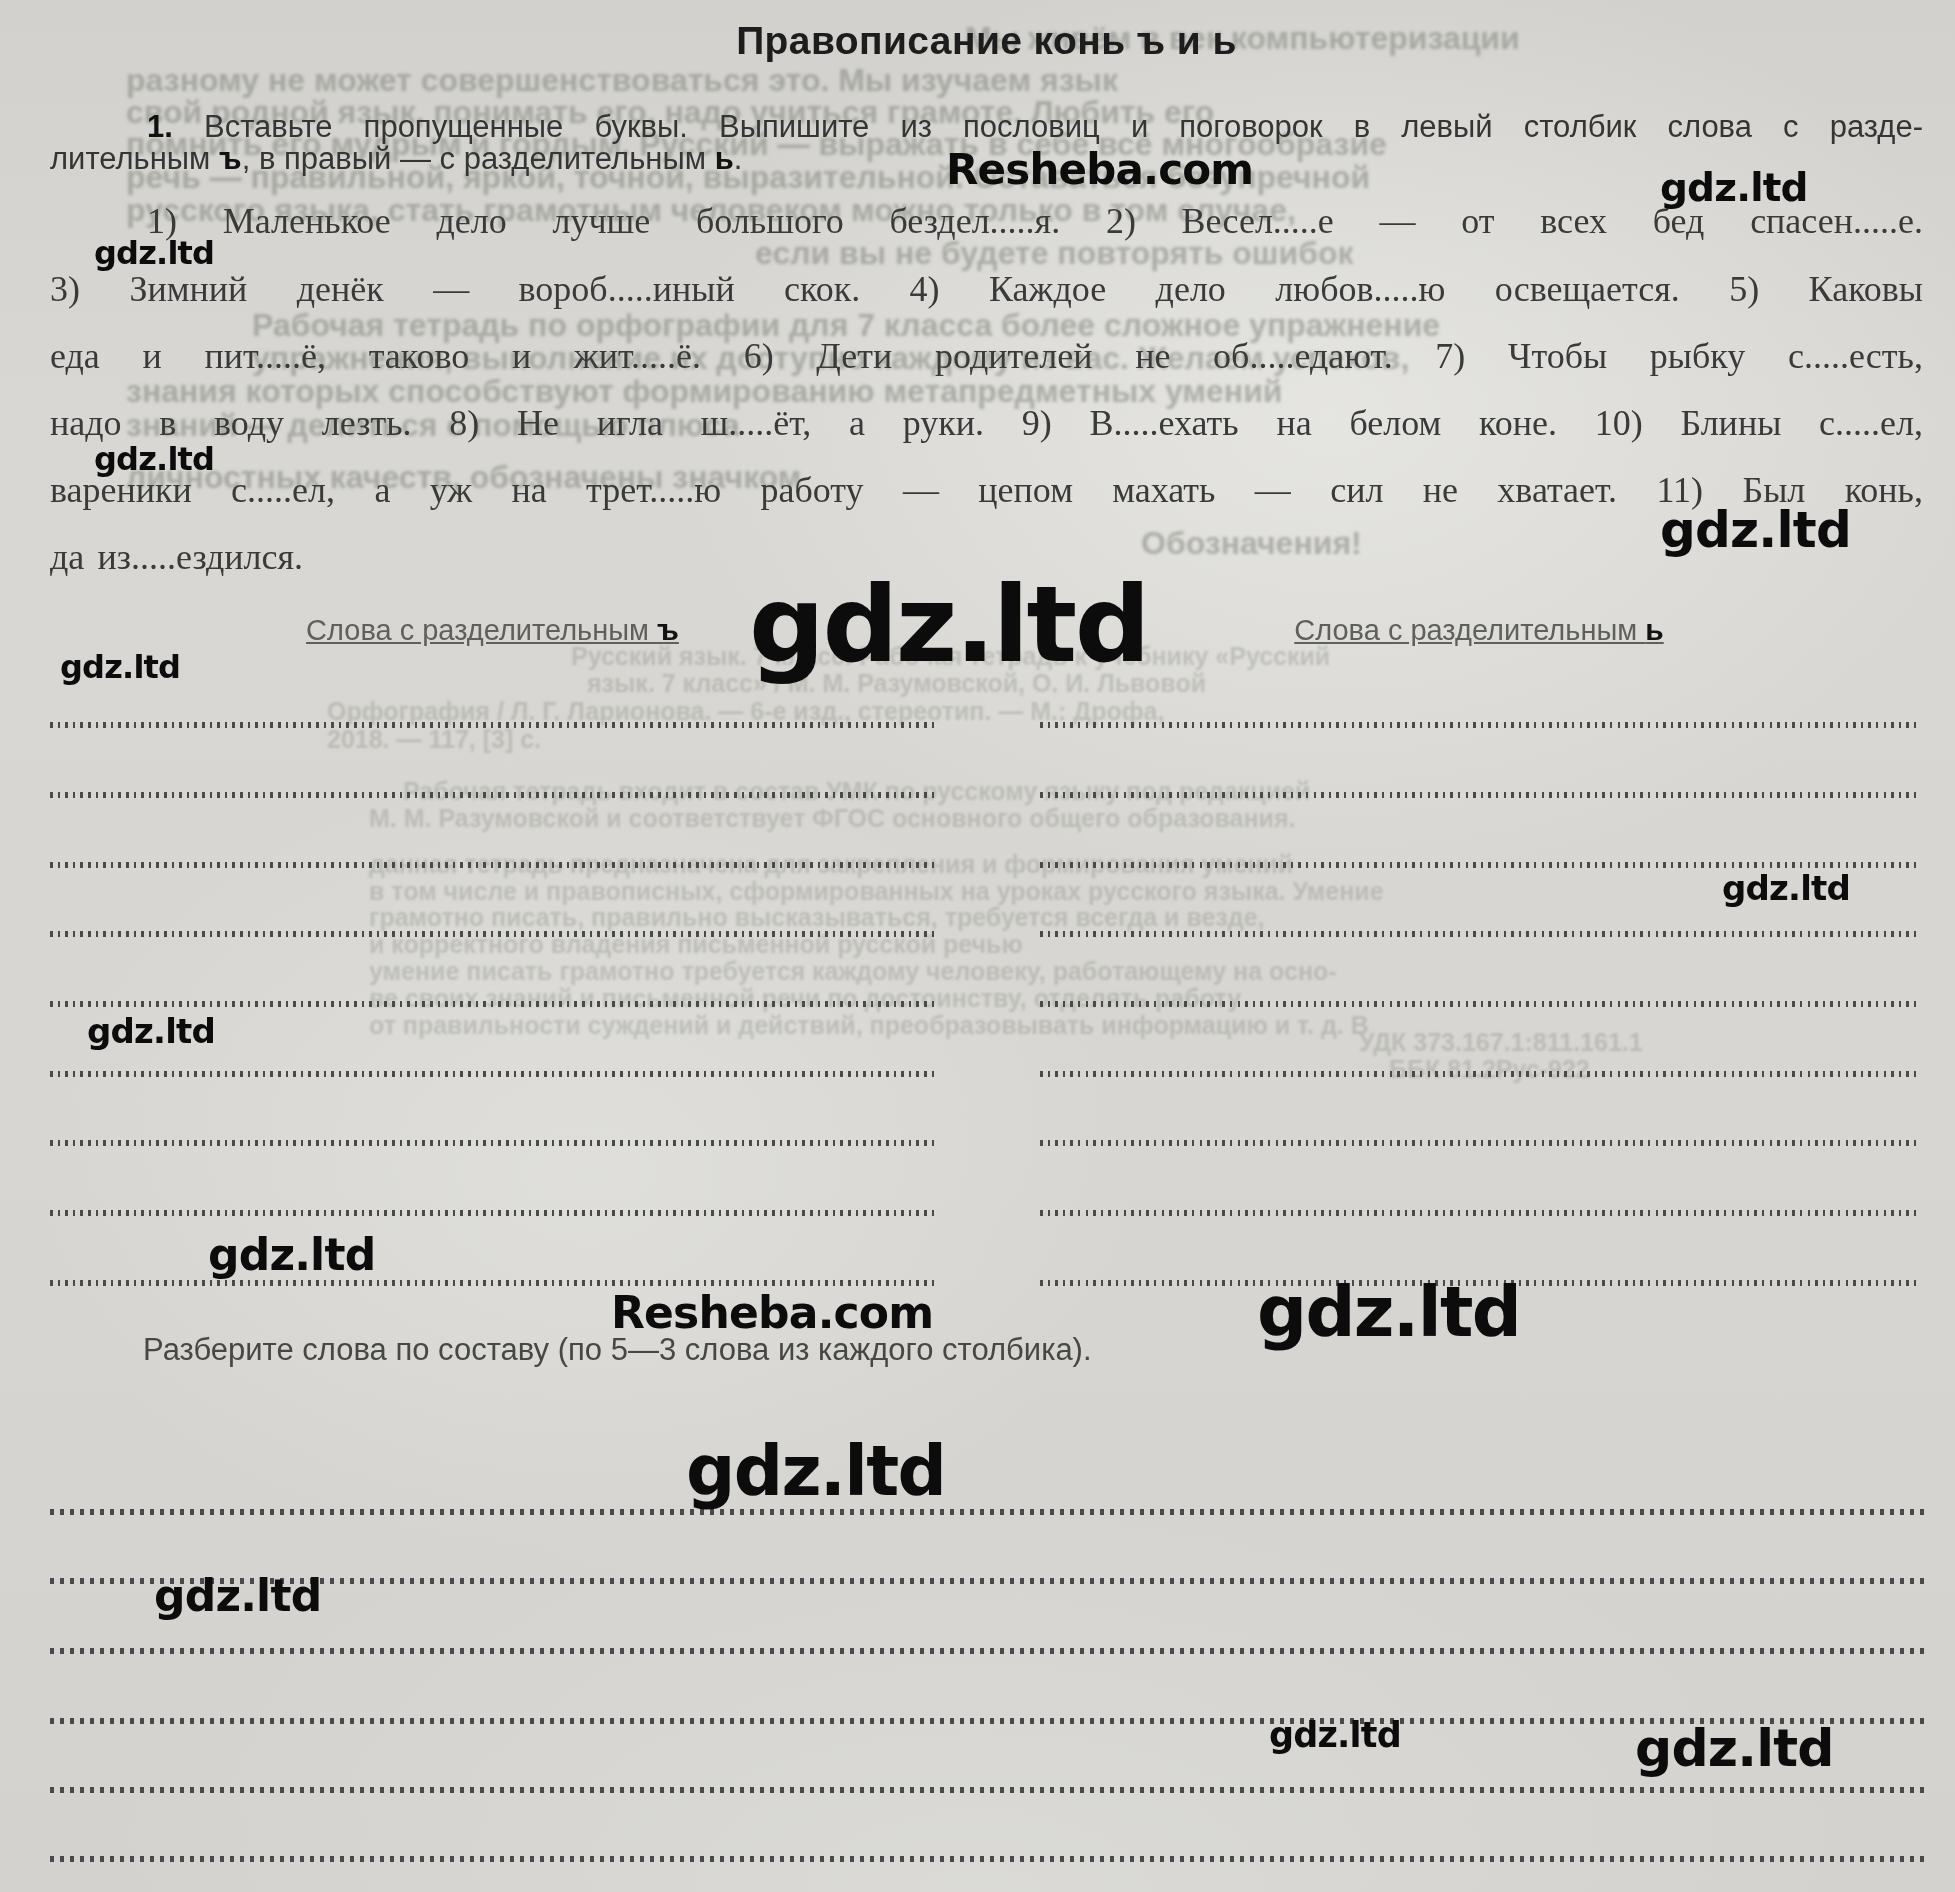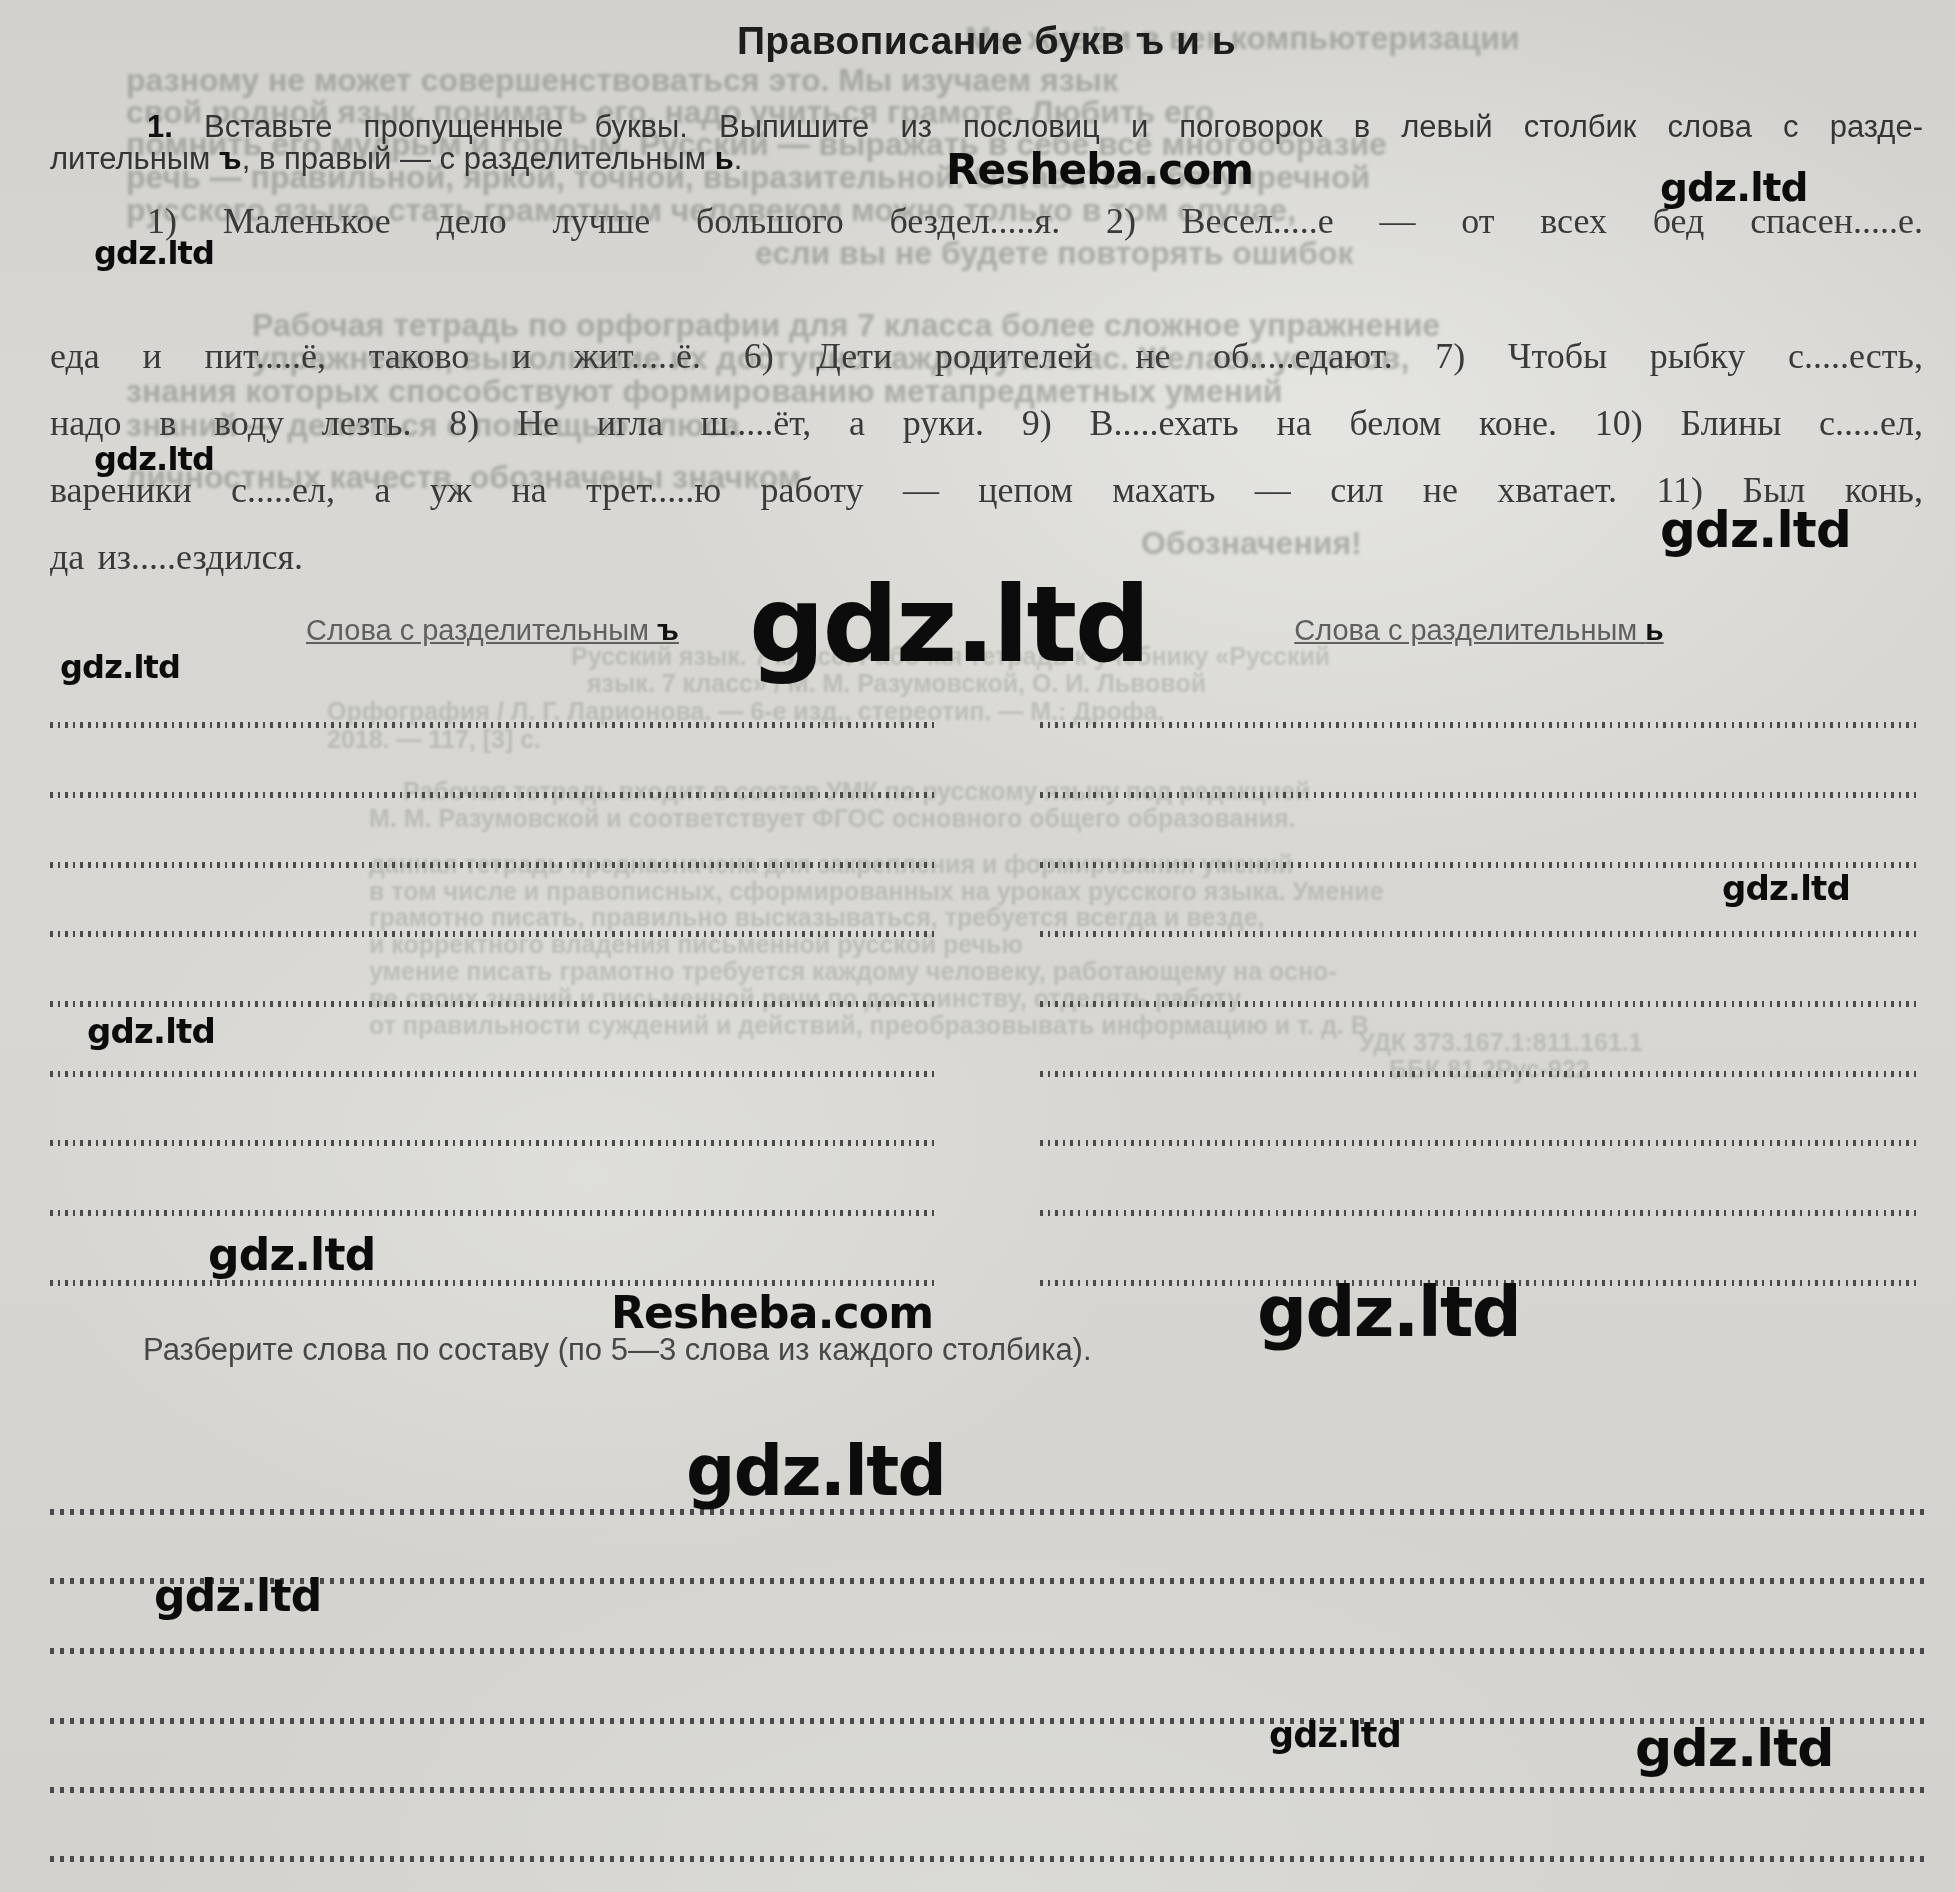--- a/index.html
+++ b/index.html
@@ -84,31 +84,32 @@
   <div class="ghost faint" style="left:369px;top:852px;">данная тетрадь предназначена для закрепления и формирования умений</div>
   <div class="ghost faint" style="left:369px;top:879px;">в том числе и правописных, сформированных на уроках русского языка. Умение</div>
   <div class="ghost faint" style="left:369px;top:905px;">грамотно писать, правильно высказываться, требуется всегда и везде,</div>
   <div class="ghost faint" style="left:369px;top:932px;">и корректного владения письменной русской речью</div>
   <div class="ghost faint" style="left:369px;top:959px;">умение писать грамотно требуется каждому человеку, работающему на осно-</div>
   <div class="ghost faint" style="left:369px;top:986px;">ве своих знаний и письменной речи по достоинству, отделять работу</div>
   <div class="ghost faint" style="left:369px;top:1013px;">от правильности суждений и действий, преобразовывать информацию и т. д. В</div>
   <div class="ghost faint" style="left:1359px;top:1030px;">УДК 373.167.1:811.161.1</div>
   <div class="ghost faint" style="left:1389px;top:1057px;">ББК 81.2Рус-922</div>
 
-  <div class="title">Правописание букв ъ и ь</div>
+  <div class="title">Правописание конь ъ и ь</div>
 
   <div class="instr just indent" style="top:77px;margin-top:32px;">
     <span class="num">1.</span>
     <span>Вставьте пропущенные буквы. Выпишите из пословиц и поговорок в левый столбик слова с разде-</span>
   </div>
   <div class="instr" style="top:141px;">
     <span>лительным </span><span class="sign">ъ</span><span>, в правый — с разделительным </span><span class="sign">ь</span><span>.</span>
   </div>
 
   <div class="serif-line just indent" style="top:201px;">1) Маленькое дело лучше большого бездел.....я. 2) Весел.....е — от всех бед спасен.....е.</div>
+  <div class="serif-line just" style="top:269px;">3) Зимний денёк — вороб.....иный скок. 4) Каждое дело любов.....ю освещается. 5) Каковы</div>
   <div class="serif-line just" style="top:336px;">еда и пит.....ё, таково и жит.....ё. 6) Дети родителей не об.....едают. 7) Чтобы рыбку с.....есть,</div>
   <div class="serif-line just" style="top:403px;">надо в воду лезть. 8) Не игла ш.....ёт, а руки. 9) В.....ехать на белом коне. 10) Блины с.....ел,</div>
   <div class="serif-line just" style="top:470px;">вареники с.....ел, а уж на трет.....ю работу — цепом махать — сил не хватает. 11) Был конь,</div>
   <div class="serif-line" style="top:537px;">да из.....ездился.</div>
 
   <div class="col-header" style="left:50px;top:613px;width:885px;">
     <span>Слова с разделительным </span><span class="sign">ъ</span>
   </div>
   <div class="col-header" style="left:1040px;top:613px;width:878px;text-align:center;">
     <span>Слова с разделительным </span><span class="sign">ь</span>

